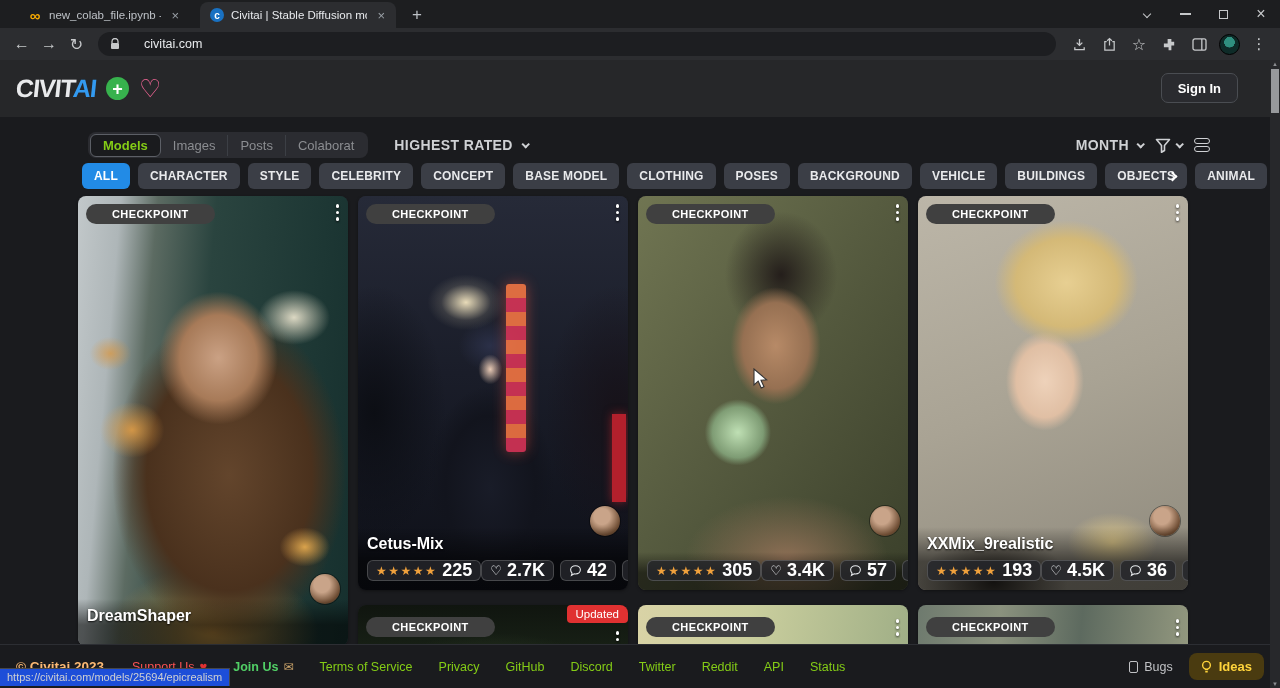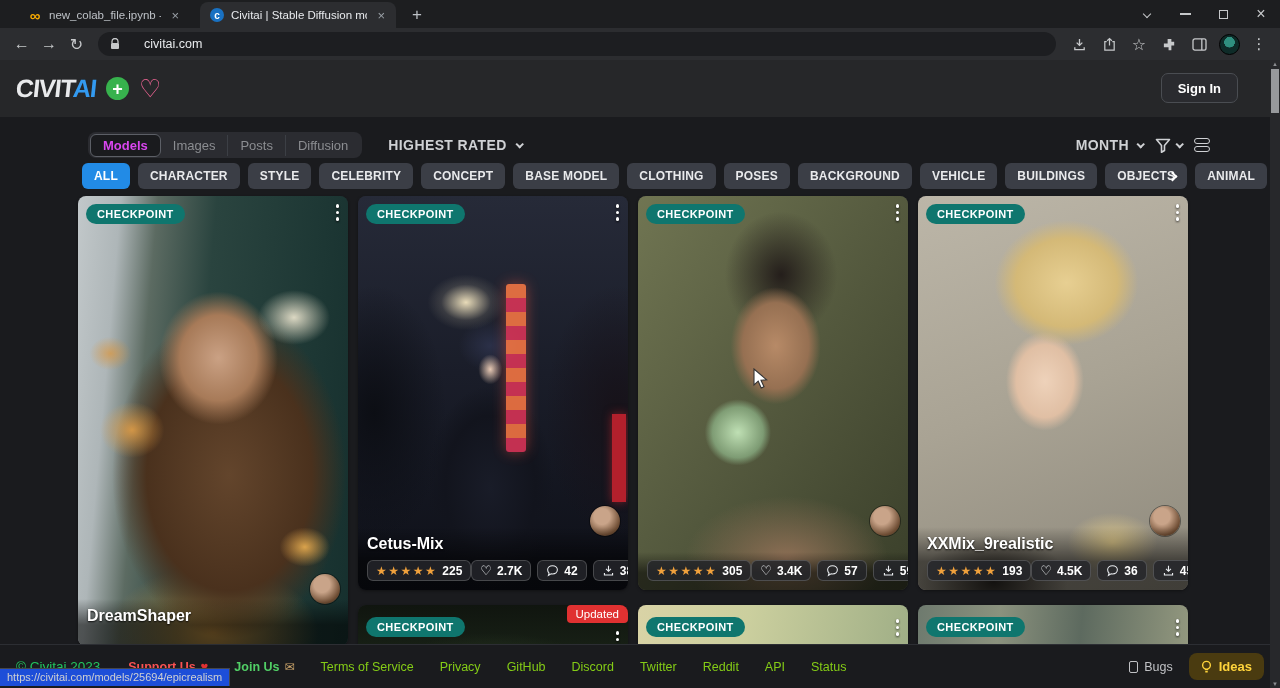--- a/index.html
+++ b/index.html
@@ -42,21 +42,21 @@
   .search-ico { color:#8b8d91; font-size:14px; margin-right:8px; }
   .search input { flex:1; background:transparent; border:none; outline:none; color:#c1c2c5; font-size:13px; font-family:inherit; }
   .search input::placeholder { color:#6b6e74; }
   .kbd { border:1px solid #4a4d52; border-radius:4px; color:#8b8d91; font-size:11px; padding:1px 7px; background:#26282c; }
   .signin { position:absolute; right:42px; top:13px; height:30px; padding:0 16px; border:1px solid #4a4d52; border-radius:7px; background:#2a2b2f; color:#fff; font-weight:bold; font-size:13px; display:flex; align-items:center; }
 
   
   .feedbar { position:absolute; top:132px; left:88px; right:70px; height:26px; display:flex; align-items:center; }
   .segment { display:flex; align-items:center; background:#2b2c31; border-radius:8px; padding:2px; height:26px; }
   .seg-item { color:#8b8d91; font-size:13px; padding:3px 12px; }
-  .seg-item.active { background:#1a1b1e; border:1px solid #5c5f66; border-radius:6px; color:#d946ef; font-weight:bold; }
+  .seg-item.active { background:#1a1b1e; border:1px solid #5c5f66; border-radius:6px; color:#84cc16; font-weight:bold; }
   .seg-item.div { border-left:1px solid #3c3f45; }
   .sortlbl { margin-left:26px; color:#cfd1d4; font-weight:bold; font-size:14px; letter-spacing:.4px; display:flex; align-items:center; gap:9px; }
   .chev2 { display:inline-block; width:6px; height:6px; border-right:2px solid #cfd1d4; border-bottom:2px solid #cfd1d4; transform:rotate(45deg) translateY(-1px); }
   .feed-right { margin-left:auto; display:flex; align-items:center; gap:12px; color:#cfd1d4; }
   .periodlbl { font-weight:bold; font-size:14px; letter-spacing:.4px; display:flex; align-items:center; gap:8px; }
   .filter-group { display:flex; align-items:center; gap:5px; }
   .layout-ico { display:flex; flex-direction:column; gap:2px; }
   .layout-ico i { width:16px; height:6px; border:1.6px solid #cfd1d4; border-radius:3px; }
 
   
@@ -65,30 +65,30 @@
   .cat.active { background:#228be6; color:#fff; }
   .cat-next { position:absolute; top:167px; left:1163px; width:18px; height:18px; display:flex; align-items:center; justify-content:center; }
   .chev3 { display:inline-block; width:7px; height:7px; border-right:2.4px solid #fff; border-bottom:2.4px solid #fff; transform:rotate(-45deg); }
 
   
   .col { position:absolute; top:196px; width:270px; }
   .col1{left:78px;} .col2{left:358px;} .col3{left:638px;} .col4{left:918px;}
   .card { position:relative; width:270px; border-radius:8px; overflow:hidden; background:#25262b; box-shadow:0 1px 3px rgba(0,0,0,.4); }
   .card.h1 { height:450px; } .card.h2 { height:394px; } .card.hp { height:60px; margin-top:15px;text-align:center; }
   .cimg { position:absolute; inset:0; }
-  .badge { position:absolute; top:8px; left:8px; background:#0f766e; color:#fff; font-size:11px; font-weight:bold; letter-spacing:.4px; border-radius:12px; padding:4px 11px; }
+  .badge { position:absolute; top:8px; left:8px; background:#404040; color:#fff; font-size:11px; font-weight:bold; letter-spacing:.4px; border-radius:12px; padding:4px 26px; }
   .kebab { position:absolute; top:8px; right:9px; display:flex; flex-direction:column; gap:3px; align-items:center; filter:drop-shadow(0 1px 1px rgba(0,0,0,.7)); }
   .kebab i { width:3.5px; height:3.5px; border-radius:50%; background:#fff; }
   .updated { position:absolute; top:0; right:0; background:#e03131; color:#fff; font-size:11.5px; border-radius:4px; padding:3px 9px; }
   .avatar { position:absolute; right:8px; width:30px; height:30px; border-radius:50%; background:radial-gradient(circle at 40% 35%, #c9a489 0 30%, #6d4c33 70%, #3c2a1c); box-shadow:0 0 0 1px rgba(0,0,0,.4); }
   .card-foot { position:absolute; left:0; right:0; bottom:0; padding:8px 9px 9px; background:linear-gradient(rgba(0,0,0,0), rgba(0,0,0,.55) 55%); }
   .ctitle { color:#fff; font-weight:bold; font-size:16px; text-shadow:0 1px 2px rgba(0,0,0,.9); margin-bottom:7px; }
   .stats { display:flex; align-items:center; }
   .pill { display:flex; align-items:center; gap:5px; background:rgba(36,38,43,.82); border:1px solid rgba(255,255,255,.18); border-radius:6px; padding:2px 8px; height:21px; }
-  .pill .cnt { color:#fff; font-weight:bold; font-size:12px; }
+  .pill .cnt { color:#fff; font-weight:bold; font-size:18px; }
   .stars { color:#f0a13c; font-size:12px; letter-spacing:1.5px; line-height:1; }
   .picon { color:#e9ecef; font-size:13px; line-height:1; display:flex; align-items:center; }
   .spacer { flex:1; }
   .stats .pill + .pill { margin-left:6px; }
 
   
   .img1 { background:
     radial-gradient(46px 40px at 20% 52%, rgba(230,160,70,.85), rgba(230,160,70,0) 70%),
     radial-gradient(30px 24px at 12% 35%, rgba(220,150,60,.7), rgba(220,150,60,0) 70%),
     radial-gradient(36px 28px at 84% 78%, rgba(235,175,80,.9), rgba(235,175,80,0) 70%),
@@ -119,23 +119,23 @@
     radial-gradient(52px 66px at 47% 47%, #eed2ba 0%, #e0bfa4 55%, rgba(224,191,164,0) 75%),
     radial-gradient(60px 40px at 72% 88%, #d9c488 0%, rgba(217,196,136,0) 75%),
     radial-gradient(95px 60px at 28% 98%, #2b2722 0%, rgba(43,39,34,0) 78%),
     linear-gradient(160deg, #bcb6a8 0%, #a9a394 50%, #8e897c 100%); }
   .img2b { background:radial-gradient(120px 40px at 50% 100%, #24301f 0%, rgba(36,48,31,0) 80%), linear-gradient(180deg,#10150f,#1a2418); }
   .img3b { background:linear-gradient(100deg,#d9d3a6 0%,#cbcf9e 40%,#9fae86 100%); }
   .img4b { background:linear-gradient(95deg,#6e7a6e 0%,#8b927e 30%,#5d6a5f 60%,#93987f 100%); }
 
   
   .page-footer { position:absolute; left:0; bottom:0; width:1280px; height:44px; background:#1a1b1e; border-top:1px solid #2c2e33; display:flex; align-items:center; padding:0 16px; z-index:5; }
-  .copyright { color:#22c55e; font-weight:normal; font-size:13.5px; margin-right:28px; }
+  .copyright { color:#fdba74; font-weight:bold; font-size:13.5px; margin-right:28px; }
   .flink { font-size:12.5px; color:#84cc16; margin-right:26px; display:flex; align-items:center; gap:5px; white-space:nowrap; }
-  .flink.red { color:#fa5252; font-weight:bold; }
+  .flink.red { color:#fa5252; font-weight:normal; }
   .flink.red .hrt { color:#e03131; font-size:13px; }
   .flink.green { color:#51cf66; font-weight:bold; }
   .flink.green .env { color:#caa46a; font-size:12px; }
   .foot-right { margin-left:auto; display:flex; align-items:center; gap:16px; }
   .bugs { display:flex; align-items:center; gap:6px; color:#c1c2c5; font-size:12.5px; }
   .bug-ico { width:9px; height:12px; border:1.4px solid #c1c2c5; border-radius:2px; }
   .ideas { display:flex; align-items:center; gap:7px; background:#4a3b10; border-radius:8px; padding:6px 12px; color:#ffd43b; font-weight:bold; font-size:13px; }
 
   
   .statusbar { position:absolute; left:0; bottom:2px; background:#1d4ed8; border:1px solid #46474a; border-left:none; border-bottom:none; color:#cfd0d2; font-size:11px; padding:2px 7px 3px; z-index:9; }
@@ -226,21 +226,21 @@
       <span class="logo-heart">♡</span>
     </div>
     <div class="signin">Sign In</div>
   </div>
 
   <div class="feedbar">
     <div class="segment">
       <span class="seg-item active">Models</span>
       <span class="seg-item">Images</span>
       <span class="seg-item div">Posts</span>
-      <span class="seg-item div">Diffusion</span>
+      <span class="seg-item div">Colaborat</span>
     </div>
     <span class="sortlbl">
         <span>HIGHEST RATED</span>
         <i class="chev2"></i>
       </span>
     <div class="feed-right">
       <span class="periodlbl">
           <span>MONTH</span>
           <i class="chev2"></i>
         </span>

